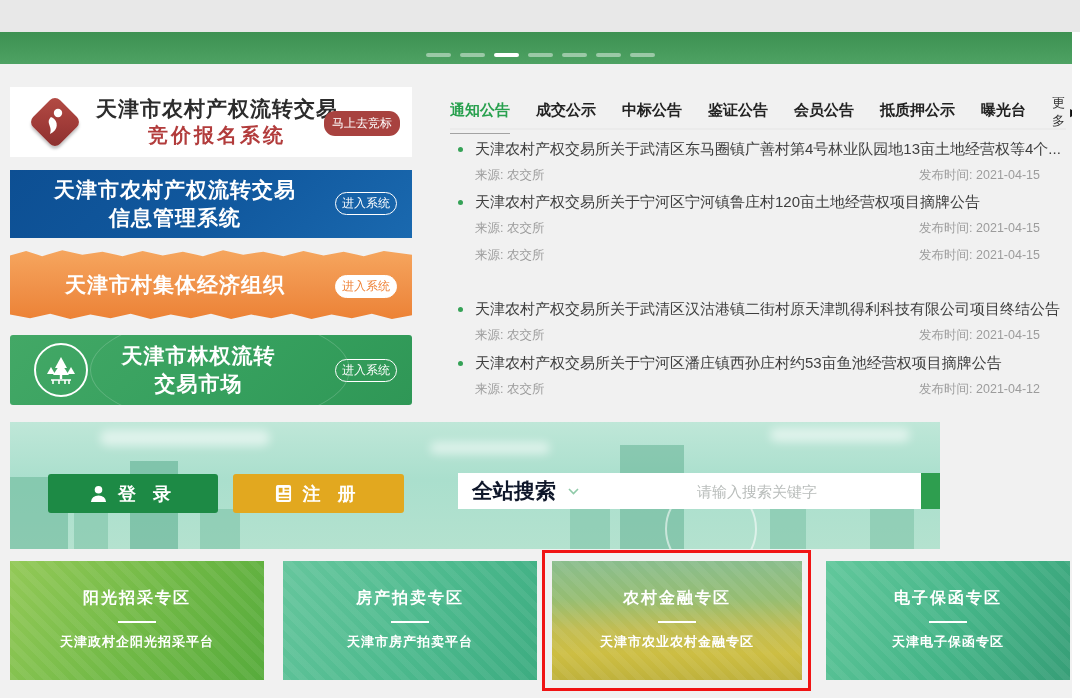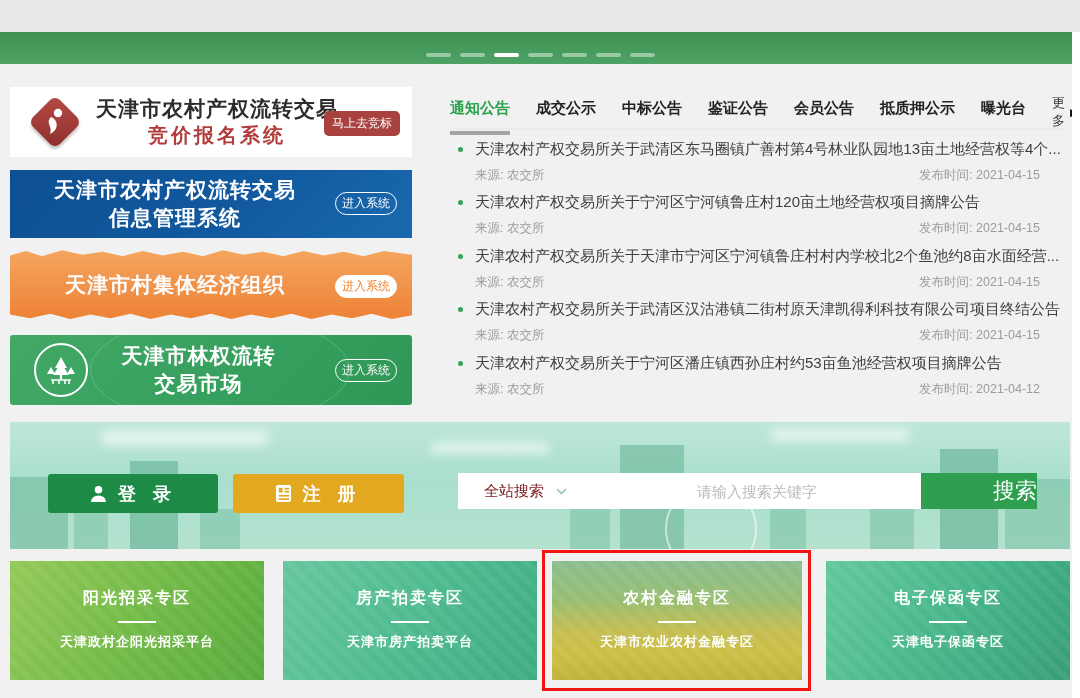--- a/index.html
+++ b/index.html
@@ -31,21 +31,21 @@
     transform:rotate(45deg);
     background:linear-gradient(135deg,#b44c45 0%,#a03b38 55%,#8a2f2e 100%);
     box-shadow:2px 2px 3px rgba(0,0,0,.25);
   }
   .diamond-wrap svg { position:absolute; left:11px; top:9px; }
   .logo-titles { line-height:1.25; }
   .logo-title { font-size:21px; font-weight:bold; color:#2c2c2c; letter-spacing:1px; }
   .logo-sub { font-size:20px; font-weight:bold; color:#b23c3c; letter-spacing:3px; text-align:center; }
   .bid-btn {
     position:absolute; right:12px; top:24px; height:25px; padding:0 8px;
-    background:#a8423f; color:#fff; font-size:12px; border:none; border-radius:5px;
+    background:#a8423f; color:#fff; font-size:12px; border:none; border-radius:11px;
     display:flex; align-items:center; cursor:pointer;
   }
 
   .banner { position:absolute; left:10px; width:402px; color:#fff; }
   .banner .blines { text-align:center; font-weight:bold; font-size:21px; line-height:28px; letter-spacing:1px; width:330px; }
   .enter-btn {
     position:absolute; left:325px; width:62px; height:23px;
     border:1px solid #fff; border-radius:12px; background:transparent;
     color:#fff; font-size:12px; cursor:pointer;
   }
@@ -79,54 +79,54 @@
     border:1px solid rgba(255,255,255,.18); border-radius:50%;
   }
 
   
   .tabs-row { position:absolute; left:432px; top:62px; width:634px; display:flex; align-items:center; }
   .tab-accent { width:5px; height:27px; background:#2aa150; margin-right:18px; }
   .tab {
     position:relative; font-size:15px; font-weight:bold; color:#222;
     margin-right:26px; padding-bottom:13px; cursor:pointer; white-space:nowrap; z-index:2;
   }
-  .tab.active { color:#28a04e; border-bottom:4px solid #a3a3a3; }
+  .tab.active { color:#28a04e; border-bottom:1px solid #a3a3a3; }
   .more-btn { margin-left:auto; display:flex; align-items:center; gap:5px; cursor:pointer; padding-bottom:10px; }
   .more-label { font-size:13px; color:#333; }
   .more-arrow { font-size:11px; color:#111; }
   .tab-divider { position:absolute; left:450px; top:96px; width:616px; height:2px; background:#ebebeb; }
 
   .news-list { position:absolute; left:432px; top:104px; width:634px; }
   .news-item { height:53.4px; }
   .news-title-row { display:flex; align-items:center; height:27px; }
   .news-bullet { width:5px; height:5px; border-radius:50%; background:#35a257; margin:0 12px 0 26px; flex:0 0 auto; }
   .news-title { font-size:15px; color:#3e3e3e; white-space:nowrap; overflow:hidden; cursor:pointer; }
   .news-meta { display:flex; justify-content:space-between; padding:4px 26px 0 43px; font-size:12.5px; color:#9c9c9c; }
 
   
   .hero {
-    position:absolute; left:10px; top:390px; width:1060px; height:127px; overflow:hidden;
+    position:absolute; left:10px; top:390px; width:930px; height:127px; overflow:hidden;
     background:linear-gradient(180deg,#bfe7d8 0%,#aadfcd 45%,#b4e2cf 100%);
   }
   .bld { position:absolute; bottom:0; background:rgba(116,189,160,.5); }
   .cloud { position:absolute; background:rgba(255,255,255,.55); border-radius:12px; filter:blur(5px); }
   .wheel { position:absolute; left:655px; bottom:-26px; width:92px; height:92px; border:2px solid rgba(255,255,255,.55); border-radius:50%; }
   .hero-btn {
     position:absolute; top:52px; height:39px; border:none; border-radius:3px;
     color:#fff; font-size:18px; font-weight:bold; letter-spacing:6px;
     display:flex; align-items:center; justify-content:center; gap:10px; cursor:pointer; z-index:3;
   }
   .login-btn { left:38px; width:170px; background:#1d8a45; }
   .register-btn { left:223px; width:171px; background:#e2a81f;text-align:right; }
   .search-group { position:absolute; left:448px; top:51px; height:36px; display:flex; z-index:3; }
   .search-scope {
     width:135px; background:#fff; display:flex; align-items:center; justify-content:center;
     gap:12px; cursor:pointer;
   }
-  .scope-label { font-size:15px; color:#7f1d1d; }
+  .scope-label { font-size:21px; color:#0f172a;font-weight:bold; }
   .search-input {
     width:328px; border:none; outline:none; background:#fff;
     font-size:15px; color:#444; text-align:center;
     font-family:"Liberation Sans","DejaVu Sans",sans-serif;
   }
   .search-input::placeholder { color:#b9bdbb; }
   .search-btn {
     width:116px; background:#2e9e4f; color:#fff; font-size:22px;
     border:none; cursor:pointer;text-align:right;
   }
@@ -284,24 +284,20 @@
         <span>农交所</span>
       </span>
       <span>
         <span>发布时间:</span>
         <span>2021-04-15</span>
       </span>
     </div>
   </div>
 
   <div class="news-item">
-    <div class="news-title-row">
-      <span class="news-bullet"></span>
-      <span class="news-title">天津农村产权交易所关于天津市宁河区宁河镇鲁庄村村内学校北2个鱼池约8亩水面经营...</span>
-    </div>
     <div class="news-meta">
       <span>
         <span>来源:</span>
         <span>农交所</span>
       </span>
       <span>
         <span>发布时间:</span>
         <span>2021-04-15</span>
       </span>
     </div>

